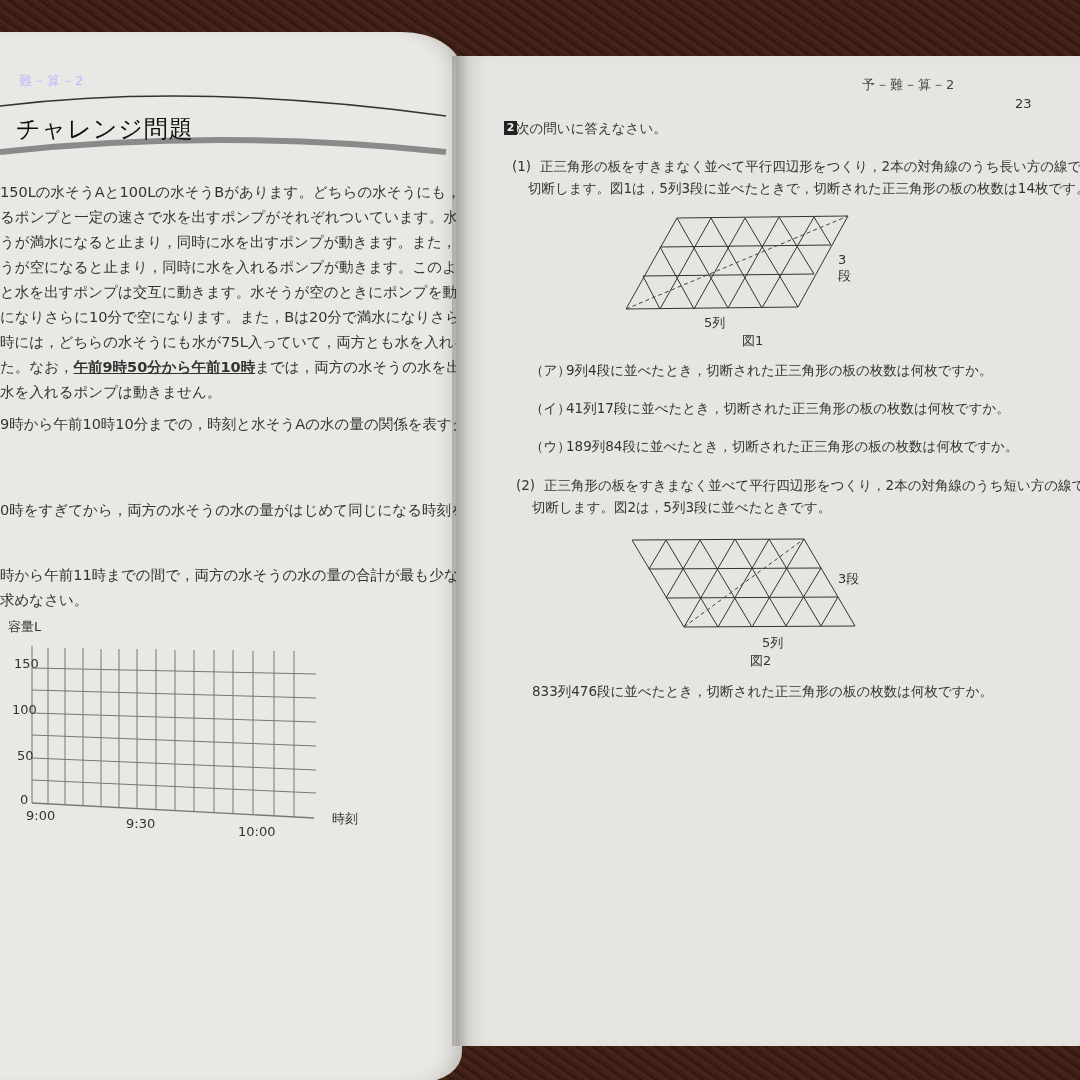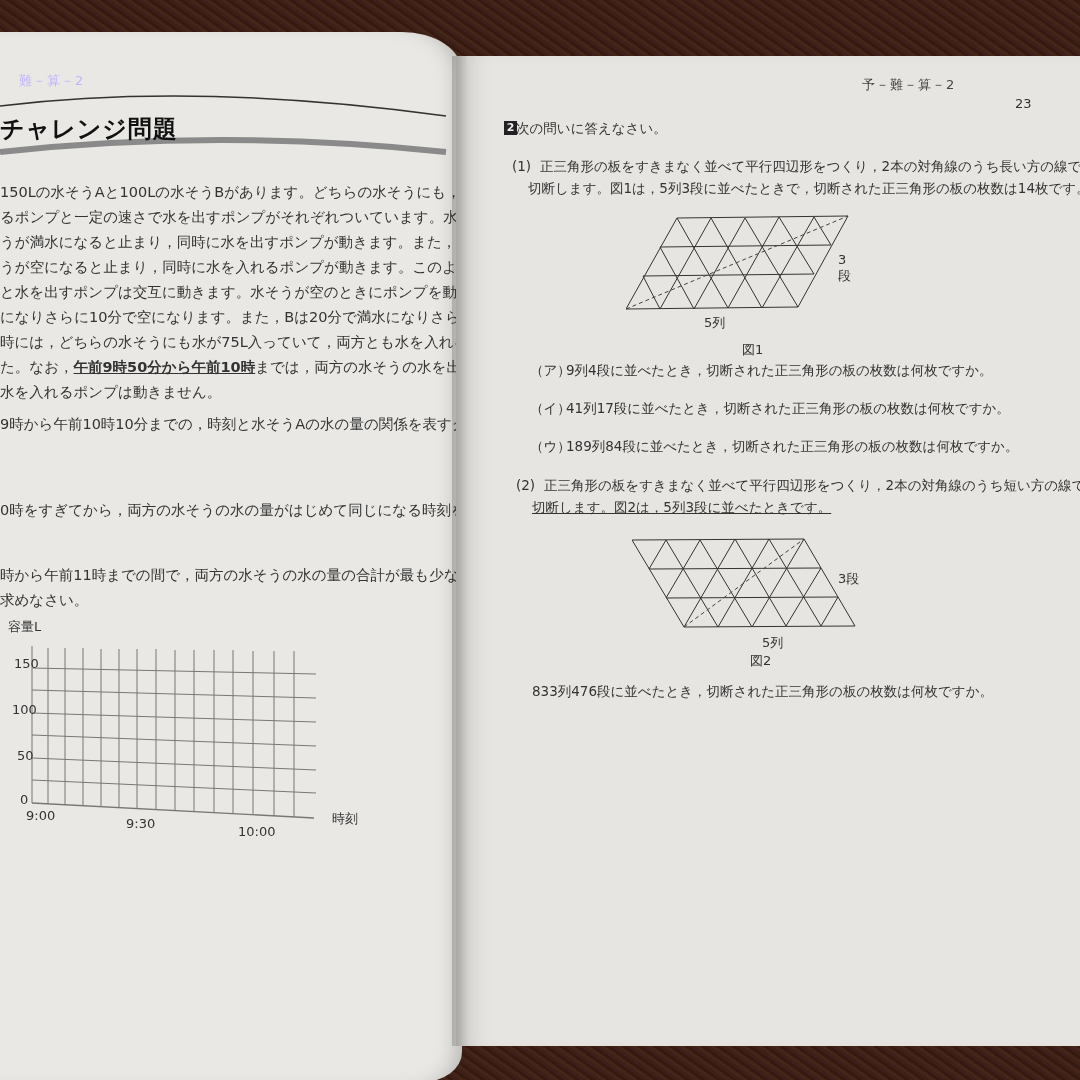--- a/index.html
+++ b/index.html
@@ -11,21 +11,21 @@
   .page-left{position:absolute;left:0;top:32px;width:462px;height:1050px;background:#e9e8e4;
     border-top-right-radius:60px 40px;border-bottom-right-radius:40px 30px;
     box-shadow:inset -18px 0 22px -14px rgba(0,0,0,.25);}
   .page-right{position:absolute;left:456px;top:56px;width:640px;height:990px;background:#e6e5e1;
     box-shadow:inset 26px 0 26px -18px rgba(0,0,0,.22);}
   .spine-shadow{position:absolute;left:452px;top:56px;width:16px;height:990px;
     background:linear-gradient(90deg,rgba(0,0,0,.18),rgba(0,0,0,0));}
   .run-head-left{position:absolute;left:19px;top:72px;font-size:13px;color:#c4b5fd;letter-spacing:1px;}
   .band{position:absolute;left:0;top:88px;width:448px;height:80px;}
   .band svg{position:absolute;left:0;top:0;}
-  .challenge-title{position:absolute;left:0;top:113px;font-size:24px;font-weight:bold;color:#111;letter-spacing:1px;}
+  .challenge-title{position:absolute;left:16px;top:113px;font-size:24px;font-weight:normal;color:#111;letter-spacing:1px;}
   .para{position:absolute;left:0;width:460px;font-size:14.5px;line-height:25px;color:#333;white-space:nowrap;overflow:hidden;}
   .para div{height:25px;}
   .u{text-decoration:underline;font-weight:bold;}
   
   .graph{position:absolute;left:0;top:618px;width:360px;height:220px;}
   .g-label{position:absolute;font-size:13px;color:#333;}
   
   .run-head-right{position:absolute;left:862px;top:76px;font-size:13px;color:#444;letter-spacing:1px;}
   .page-num{position:absolute;left:1015px;top:76px;font-size:13px;color:#333;margin-top:20px;}
   .q-badge{position:absolute;left:504px;top:121px;width:13px;height:14px;background:#222;color:#eee;
@@ -152,33 +152,33 @@
       <line x1="119" y1="4" x2="172" y2="93"></line>
       <line x1="153" y1="3" x2="188" y2="60"></line>
       <line x1="188" y1="3" x2="205" y2="31"></line>
       <line x1="34" y1="33" x2="68" y2="95"></line>
       <line x1="17" y1="62" x2="34" y2="95"></line>
     </g>
     <line x1="0" y1="95" x2="222" y2="2" stroke="#444" stroke-width="1" stroke-dasharray="4 3"></line>
   </svg>
   <span class="fig-label" style="left:212px;top:38px;">3段</span>
   <span class="fig-label" style="left:78px;top:100px;">5列</span>
-  <span class="fig-label" style="left:116px;top:118px;margin-top:9px;">図1</span>
+  <span class="fig-label" style="left:116px;top:118px;">図1</span>
 </div>
 
 <div class="r-text" style="left:530px;top:362px;">（ア）</div>
 <div class="r-text" style="left:566px;top:362px;">9列4段に並べたとき，切断された正三角形の板の枚数は何枚ですか。</div>
 <div class="r-text" style="left:530px;top:400px;">（イ）</div>
 <div class="r-text" style="left:566px;top:400px;">41列17段に並べたとき，切断された正三角形の板の枚数は何枚ですか。</div>
 <div class="r-text" style="left:530px;top:438px;">（ウ）</div>
 <div class="r-text" style="left:566px;top:438px;">189列84段に並べたとき，切断された正三角形の板の枚数は何枚ですか。</div>
 
 <div class="r-text" style="left:516px;top:477px;">(2)</div>
 <div class="r-text" style="left:544px;top:477px;">正三角形の板をすきまなく並べて平行四辺形をつくり，2本の対角線のうち短い方の線で</div>
-<div class="r-text" style="left:532px;top:499px;text-decoration:underline;">切断します。図2は，5列3段に並べたときです。</div>
+<div class="r-text" style="left:532px;top:499px;">切断します。図2は，5列3段に並べたときです。</div>
 
 <div class="fig" style="left:632px;top:538px;">
   <svg width="230" height="96" viewBox="0 0 230 96">
     <g stroke="#333" stroke-width="1" fill="none">
       <line x1="0" y1="2" x2="172" y2="1"></line>
       <line x1="17" y1="31" x2="189" y2="30"></line>
       <line x1="34" y1="60" x2="206" y2="59"></line>
       <line x1="52" y1="89" x2="223" y2="88"></line>
 
       <line x1="0" y1="2" x2="52" y2="89"></line>

